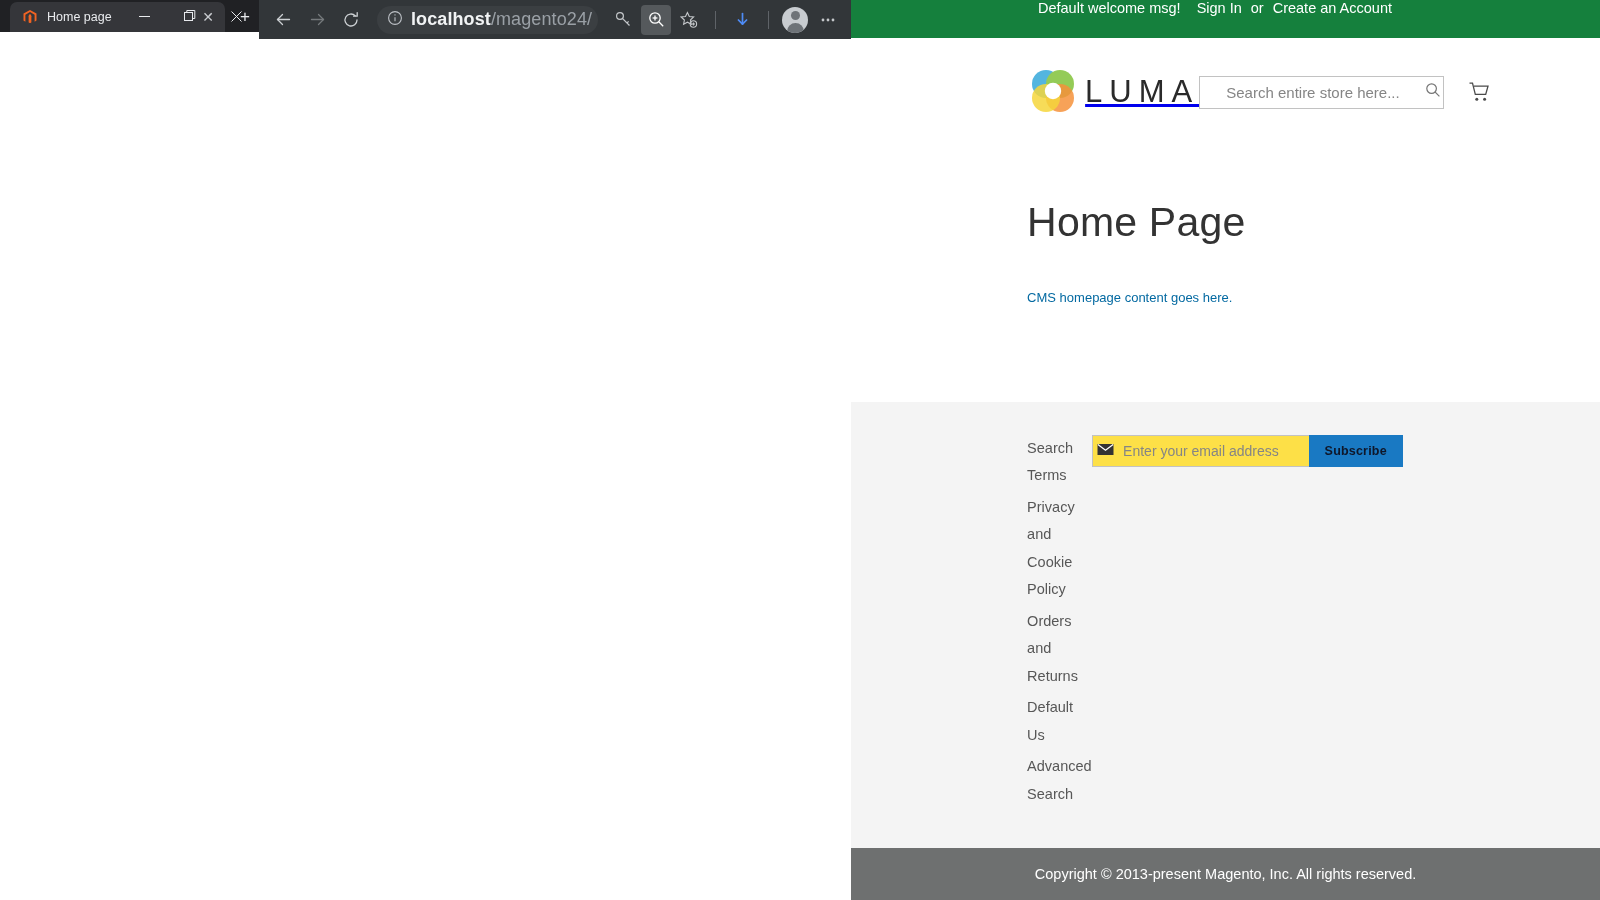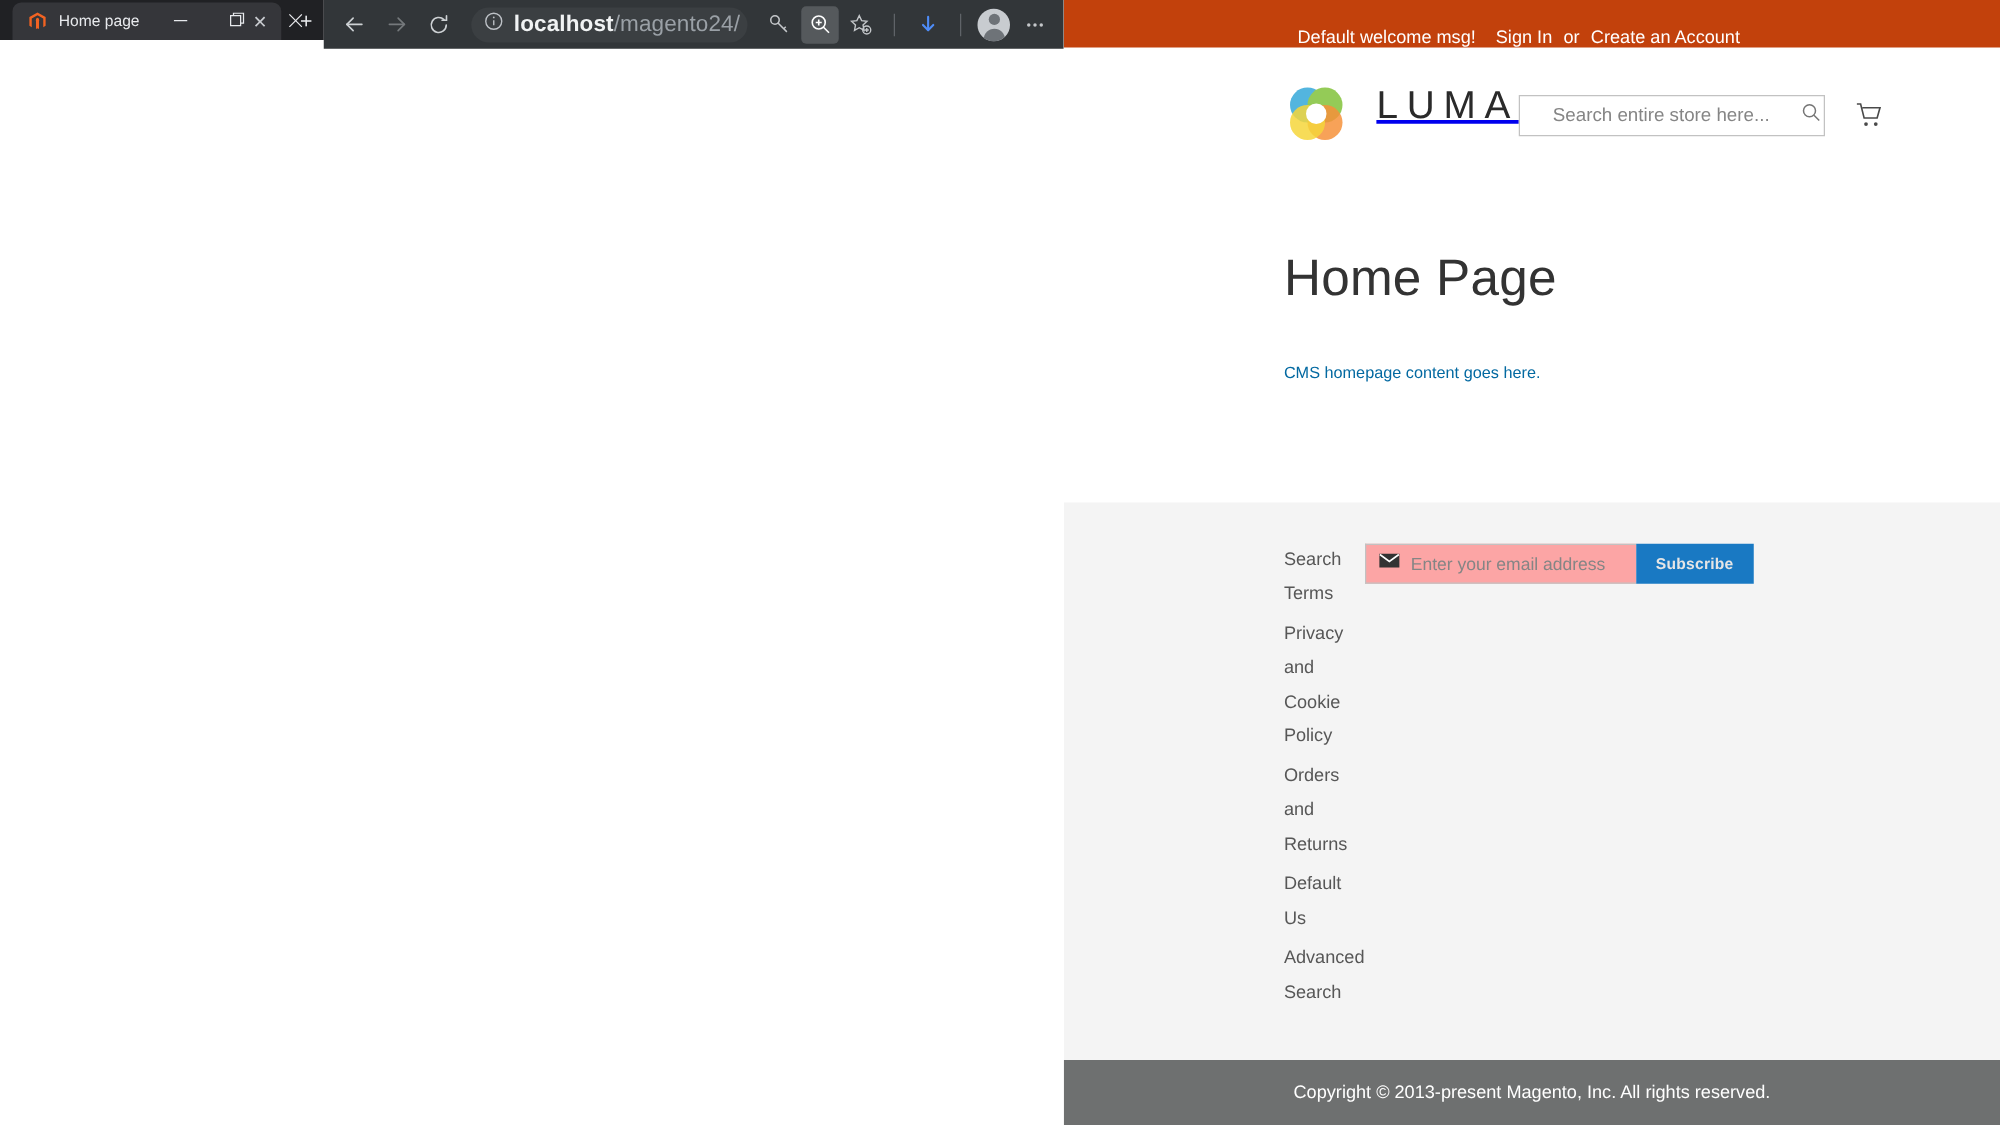--- a/index.html
+++ b/index.html
@@ -85,32 +85,32 @@
     width: 17px; height: 10px; border-radius: 9px 9px 0 0; background: #6e7378;
     position: absolute; bottom: 0;
   }
 
   
   .viewport {
     flex: 1; background: #ffffff; overflow: hidden;
     display: flex; flex-direction: column; position: relative;
   }
 
-  .panel { background: #c2410c; height: 38px; display: flex;
-           align-items: flex-end; justify-content: flex-end;
+  .panel { background: #15803d; height: 38px; display: flex;
+           align-items: flex-start; justify-content: flex-end;
            padding-right: 208px; gap: 0; flex: 0 0 38px; }
   .panel-welcome { color: #ffffff; font-size: 14.5px; margin-right: 16px; }
   .panel-link { color: #ffffff; font-size: 14.5px; text-decoration: none; }
   .panel-or { color: #ffffff; font-size: 14.5px; margin: 0 9px; }
 
   .header {
     height: 108px; display: flex; align-items: center;
     padding: 0 208px 0 176px; position: relative; flex: 0 0 108px;
   }
-  .logo { display: flex; gap: 22px; }
+  .logo { display: flex; align-items: center; gap: 6px; }
   .logo-mark { width: 52px; height: 52px; }
   .logo-word {
     font-size: 31px; letter-spacing: 7px; color: #2a2a2a; font-weight: 400;
   }
   .header-right {
     margin-left: auto; display: flex; align-items: center; gap: 22px;
   }
   .search-wrap {
     width: 245px; height: 33px; border: 1px solid #c2c2c2; background: #fff;
     display: flex; align-items: center; padding: 0 8px 0 12px;
@@ -135,30 +135,30 @@
     background: #f4f4f4; padding: 33px 208px 40px 176px;
     display: flex; align-items: flex-start; flex: 0 0 auto;
   }
   .footer-links { display: flex; flex-direction: column; gap: 4px; justify-content: center; }
   .footer-links a {
     color: #575757; font-size: 14.5px; text-decoration: none;
     line-height: 27.5px;
   }
   .newsletter { margin-left: auto; display: flex; align-items: stretch; }
   .nl-field {
-    width: 217px; height: 32px; background: #fca5a5; border: 1px solid #c2c2c2;
-    border-right: none; display: flex; align-items: center; padding: 0 10px; gap: 9px;
+    width: 217px; height: 32px; background: #fde047; border: 1px solid #c2c2c2;
+    border-right: none; display: flex; align-items: center; padding: 0 10px; gap: 9px; justify-content: center;
   }
   .nl-field input {
     flex: 1; border: none; outline: none; font-size: 14px; color: #575757;
     font-family: "Liberation Sans", sans-serif; background: transparent;
   }
   .nl-field input::placeholder { color: #858585; }
   .subscribe-btn {
-    background: #1979c3; color: #e5e5e5; border: none; font-size: 12.5px;
+    background: #1979c3; color: #0f172a; border: none; font-size: 12.5px;
     font-weight: bold; padding: 0 16px; cursor: pointer;
     font-family: "Liberation Sans", sans-serif; letter-spacing: .2px;
   }
   .copyright {
     background: #6e7070; height: 52px; display: flex; align-items: center;
     justify-content: center; flex: 0 0 52px; text-align: right;
   }
   .copyright span { color: #ffffff; font-size: 14.5px; }
 </style>
 </head>

